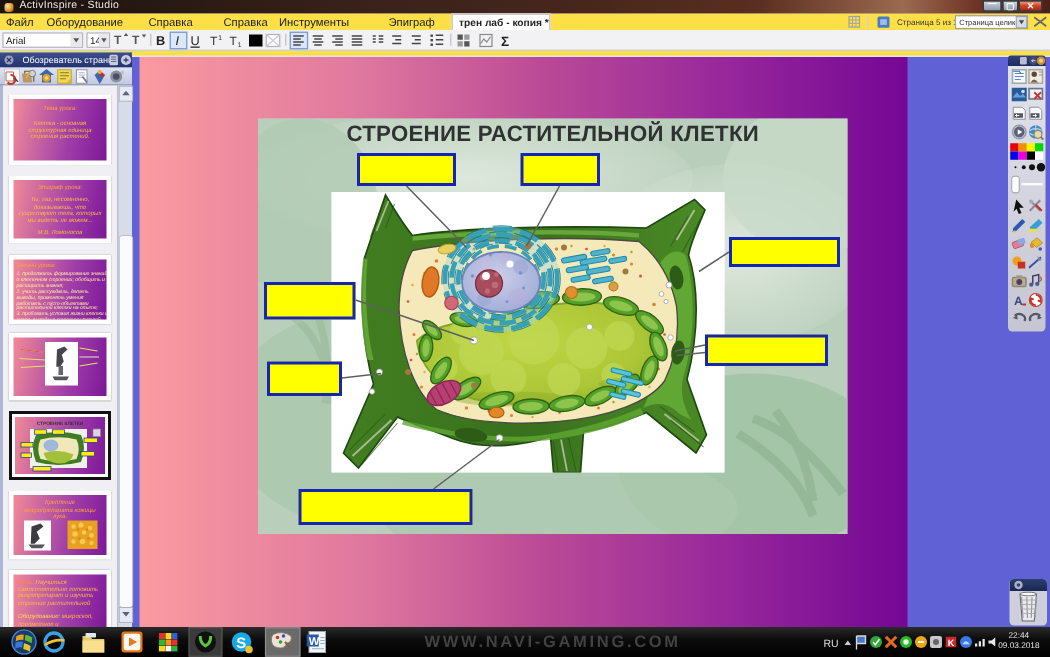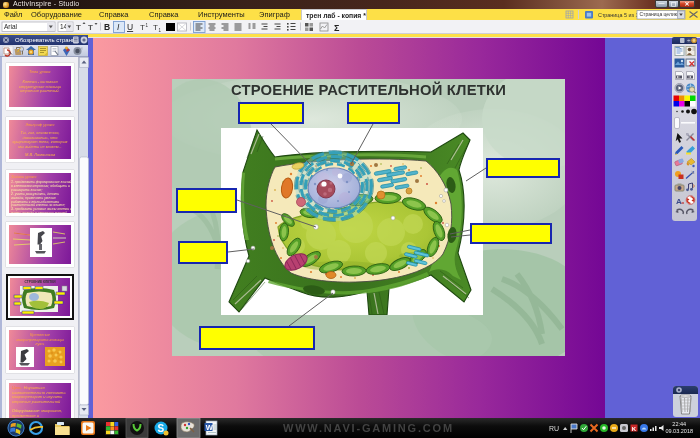--- a/index.html
+++ b/index.html
@@ -378,21 +378,21 @@
     </div>
   <div id="btn-close" class="winbtn abs">
       <span>✕</span>
     </div>
 
   <div id="menubar" class="abs">
     <span class="menuitem" style="left:4px">Файл</span>
     <span class="menuitem" style="left:31px">Оборудование</span>
     <span class="menuitem" style="left:99px">Справка</span>
     <span class="menuitem" style="left:149px">Справка</span>
-    <span class="menuitem" style="left:198px">Инструменты</span>
+    <span class="menuitem" style="left:186px">Инструменты</span>
     <span class="menuitem" style="left:259px">Эпиграф</span>
     <div id="doctab">трен лаб - копия * <i>×</i></div>
     <div id="pagectl">
       <svg width="144" height="11" style="position:absolute;left:0;top:0">
         <rect x="10" y="2" width="7" height="7" fill="none" stroke="#9aa0b0" stroke-width="0.8"></rect>
         <path d="M10,4.3 h7 M10,6.6 h7 M12.3,2 v7 M14.6,2 v7" stroke="#9aa0b0" stroke-width="0.6"></path>
         <rect x="22" y="1" width="1" height="9" fill="#d0d0d6"></rect>
         <rect x="29" y="2" width="8" height="7.5" rx="1" fill="#4a7ac8"></rect>
         <rect x="30.8" y="3.8" width="4.4" height="3.8" fill="#9cc0ea"></rect>
         <text x="42" y="7.6" font-size="5.4" fill="#333">Страница 5 из 11</text>

